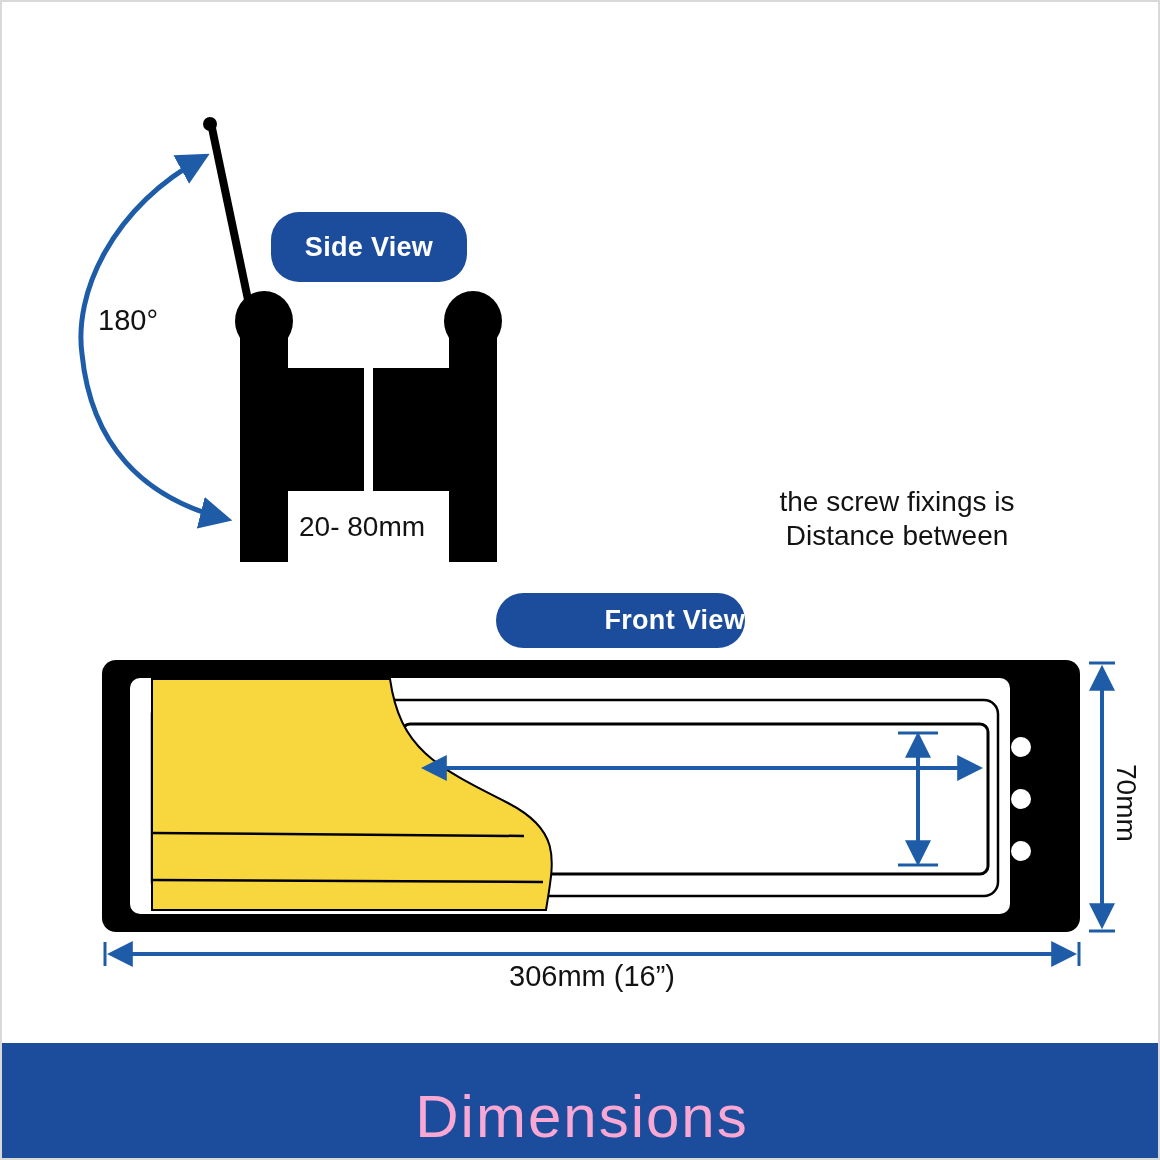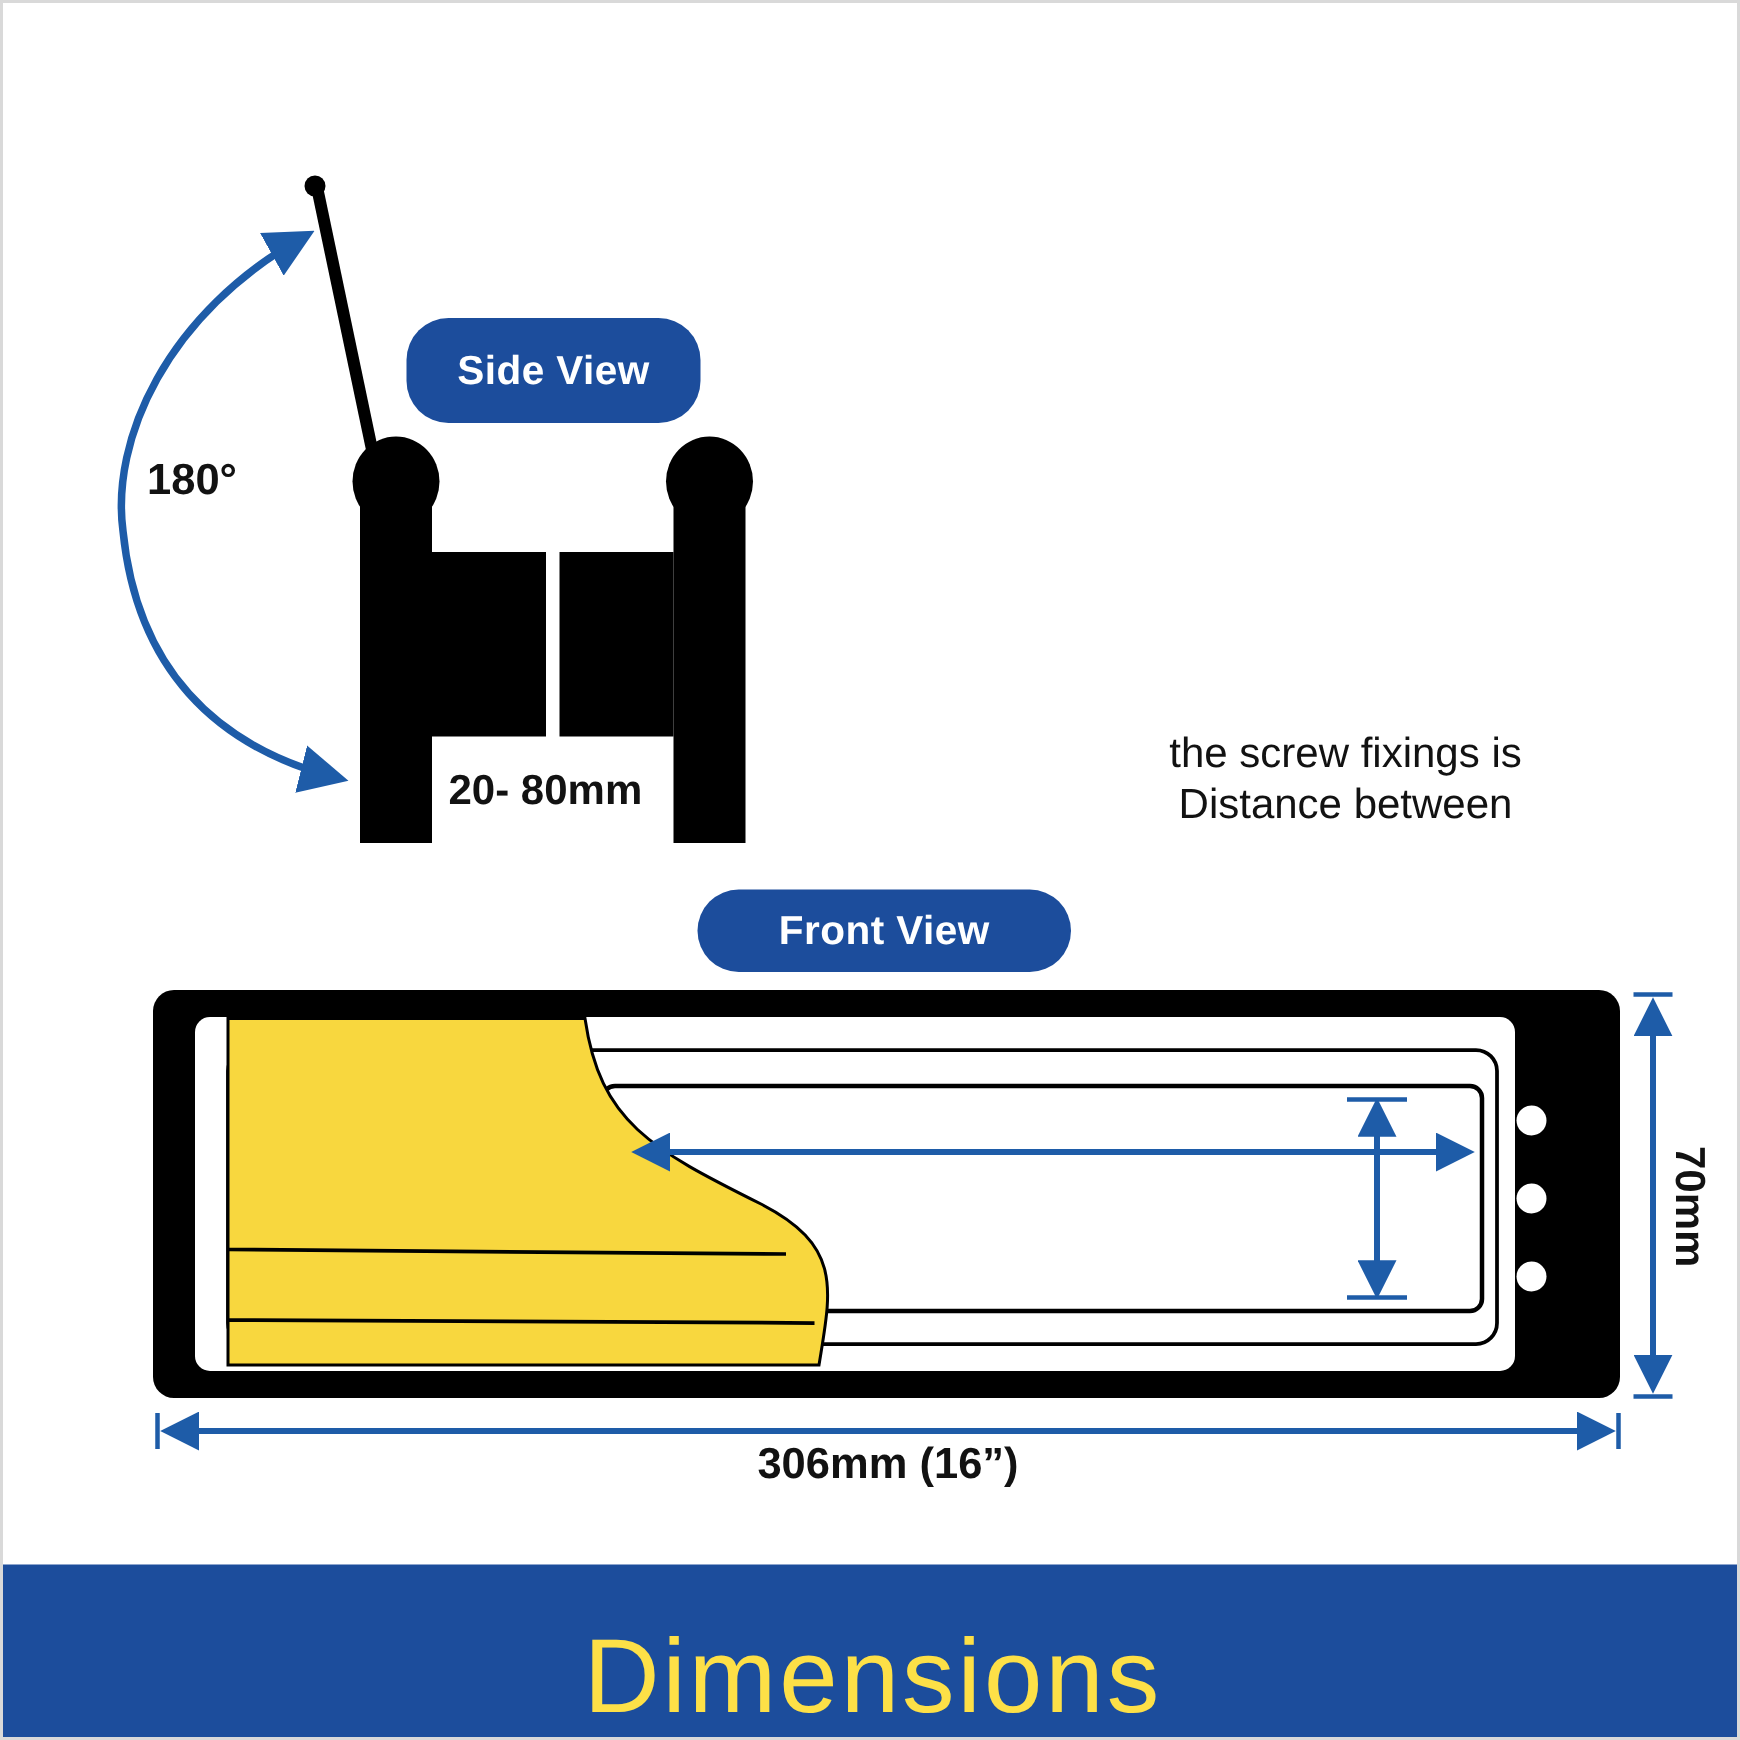--- a/index.html
+++ b/index.html
@@ -14,40 +14,40 @@
     border:2px solid #d9d9d9;overflow:hidden;
   }
   .diagram-canvas{position:absolute;left:0;top:0;width:1160px;height:1160px;}
   .abs{position:absolute;}
   .pill{
     background:var(--brand-blue);color:#ffffff;border-radius:28px;
     display:flex;align-items:center;justify-content:center;
     font-size:27px;font-weight:600;letter-spacing:.3px;
   }
   .pill-side{left:269px;top:210px;width:196px;height:70px;}
-  .pill-front{left:463px;top:591px;width:249px;height:55px;}
-  .label{color:#121212;font-size:28px;font-weight:700;}
+  .pill-front{left:494px;top:591px;width:249px;height:55px;justify-content:flex-end;}
+  .label{color:#121212;font-size:28px;font-weight:400;}
   .angle-label{left:96px;top:302px;font-size:29px;}
   .thickness-label{left:297px;top:509px;}
   .note{
     left:748px;top:483px;width:294px;text-align:center;
     color:#121212;font-size:28px;font-weight:500;line-height:1.23;
   }
   .note span{display:block;}
   .aperture-label{left:600px;top:771px;width:240px;text-align:center;font-size:28px;}
   .height-label{
     left:1108px;top:762px;writing-mode:vertical-rl;font-size:28px;
   }
   .width-label{left:440px;top:958px;width:300px;text-align:center;font-size:29px;}
   .footer-banner{
     left:0;top:1041px;width:1160px;height:119px;background:var(--brand-blue);
     display:flex;align-items:center;justify-content:center;
   }
   .footer-title{
-    color:#fde047;font-size:70px;font-weight:300;letter-spacing:2px;line-height:1;margin-top:28px;
+    color:#f9a8d4;font-size:60px;font-weight:300;letter-spacing:2px;line-height:1;margin-top:28px;
   }
 </style>
 </head>
 <body>
 
 <div class="page">
 
   <svg class="diagram-canvas" viewBox="0 0 1160 1160" xmlns="http://www.w3.org/2000/svg">
     <defs>
       <marker id="arrow" viewBox="0 0 10 10" refX="8" refY="5" markerWidth="6.5" markerHeight="6.5" orient="auto-start-reverse">

